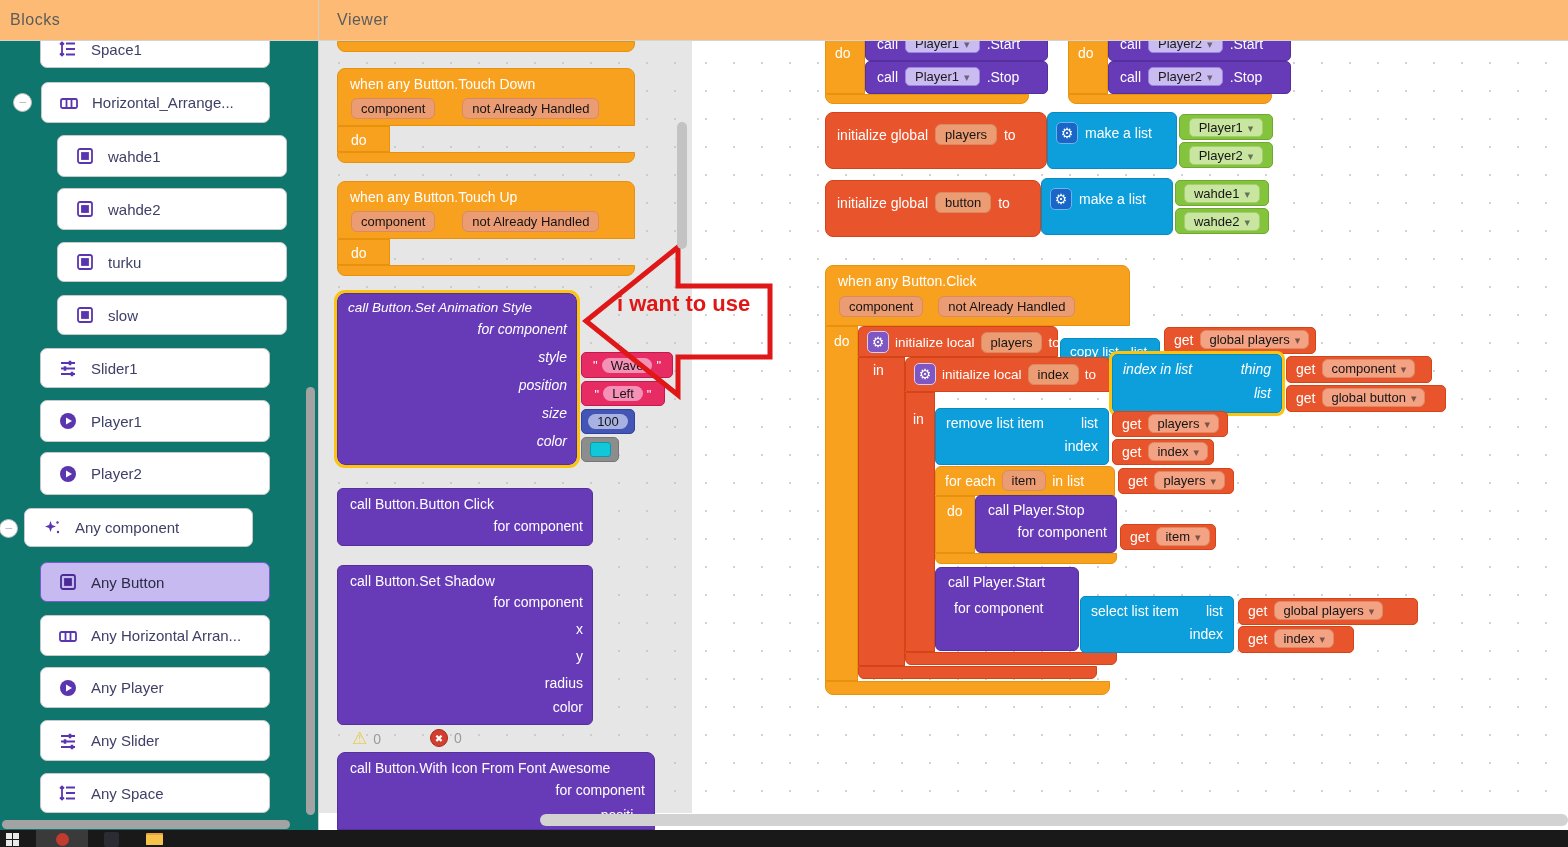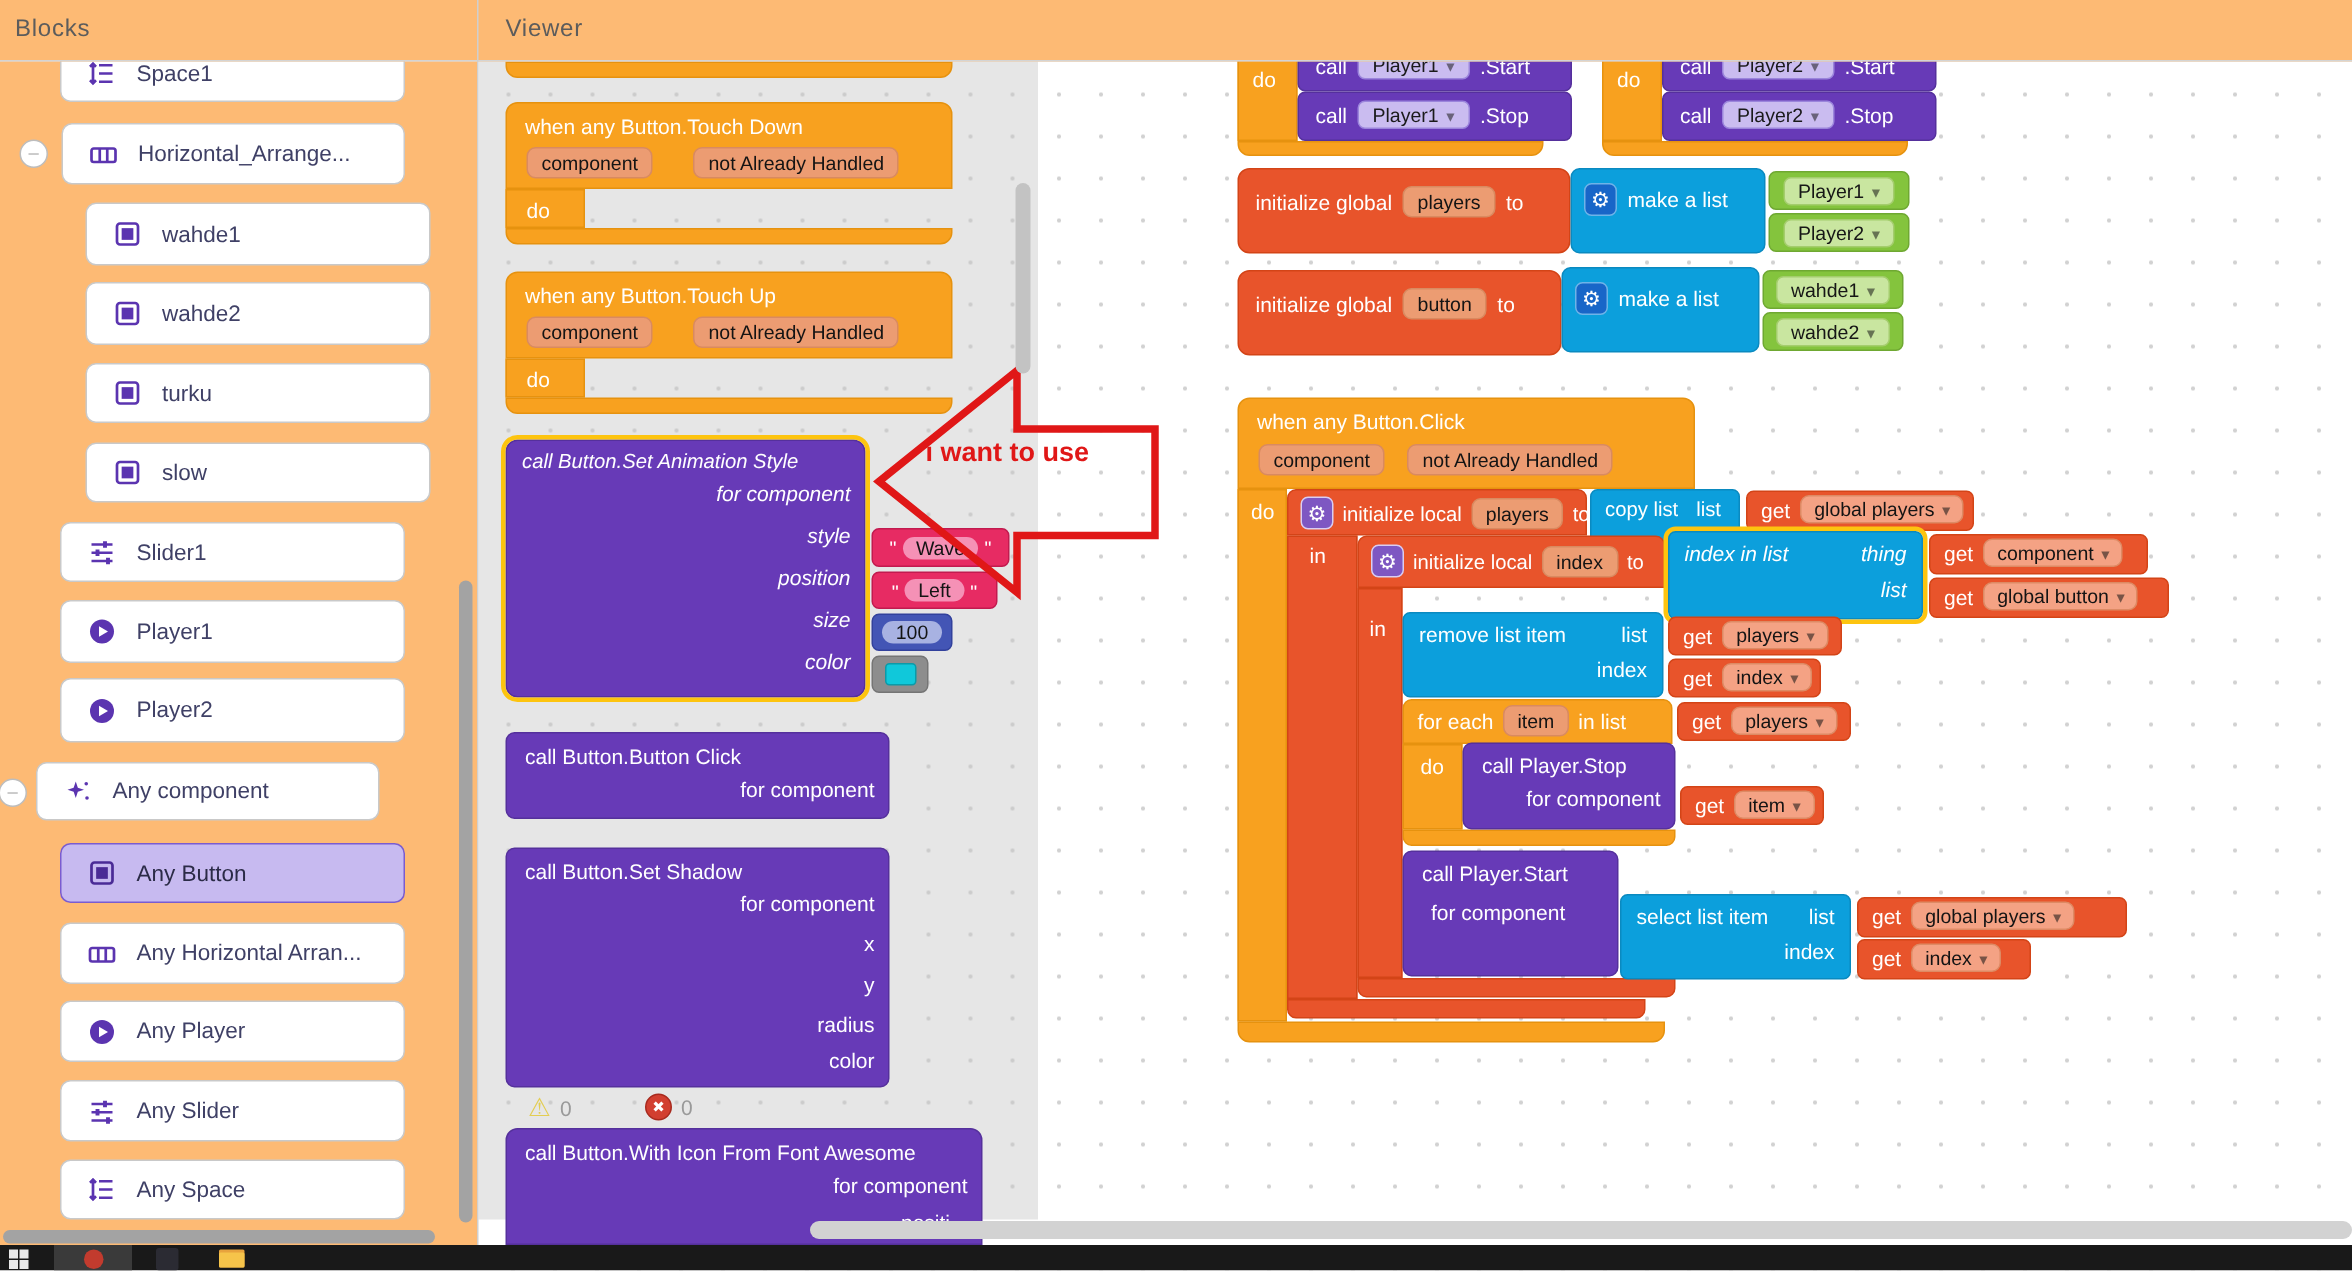--- a/index.html
+++ b/index.html
@@ -13,21 +13,21 @@
     background-image:radial-gradient(circle,#d2d2d2 1.3px,transparent 1.5px);
     background-size:28px 28px; background-position:10px 8px; z-index:1; }
   #flyout-bg { left:319px; top:41px; width:373px; height:772px; background:#e6e6e6;
     background-image:radial-gradient(circle,#cccccc 1.3px,transparent 1.5px);
     background-size:28px 28px; background-position:6px 8px; z-index:2; }
 
   
   #topbar { left:0; top:0; width:1568px; height:41px; background:#fdba74;
     border-bottom:1px solid #d4d4d4; z-index:55; }
   .paneltitle { position:absolute; top:11px; font-size:16px; color:#5c5c5c; letter-spacing:.5px; }
-  #sidebar { left:0; top:41px; width:318px; height:789px; background:#fdba74; z-index:50; }
+  #sidebar { left:0; top:41px; width:318px; height:789px; background:#0f766e; z-index:50; }
   #vsep { left:318px; top:0; width:1px; height:830px; background:#cfcfcf; z-index:57; }
 
   
   .sitem { position:absolute; background:#fff; border:1px solid #c9c9c9; border-radius:7px;
     display:flex; align-items:center; padding-left:17px; gap:13px; color:#3f4066; font-size:15px; }
   .sitem.sel { background:#c7baf0; border:1.5px solid #7a5cd0; color:#2b2b47; }
   .sicon { width:20px; height:20px; flex:0 0 20px; }
   .collapse { position:absolute; width:19px; height:19px; border:1.5px solid #bdbdbd; border-radius:50%;
     color:#bdbdbd; font-size:14px; line-height:16px; text-align:center; background:#fff; }
   .collapse::before { content:"\2212"; }
@@ -66,21 +66,21 @@
   .qt::before { content:'"'; color:#fff; font-size:13px; }
 
   
   .warnicon::before { content:"\26A0"; color:#e3cd52; font-size:17px; }
   .erricon { width:18px; height:18px; border-radius:50%; background:#d23f30; border:1px solid #a82a1e;
     color:#fff; font-size:10px; display:flex; align-items:center; justify-content:center; }
   .erricon::before { content:"\2716"; }
   .cnt { color:#9a9a9a; font-size:14px; margin-left:6px; }
 
   
-  #anno-text { position:absolute; left:617px; top:291px; color:#e01717; font-size:18px;
+  #anno-text { position:absolute; left:617px; top:291px; color:#e01717; font-size:22px;
     font-weight:bold; z-index:32; white-space:nowrap; }
 
   
   #taskbar { left:0; top:830px; width:1568px; height:17px; background:#191919; z-index:60; }
   .winlogo { position:absolute; left:6px; top:3px; width:13px; height:13px; display:grid;
     grid-template-columns:6px 6px; grid-template-rows:6px 6px; gap:1px; }
   .winlogo div { background:#e9e9e9; }
   .tktile { position:absolute; left:36px; top:0; width:52px; height:17px; background:#3a3a3a; }
   .reddot { position:absolute; left:20px; top:3px; width:13px; height:13px; border-radius:50%;
     background:#c23b2e; }
@@ -263,21 +263,21 @@
     <div class="flexrow" style="padding:4px 0 0 8px;gap:6px;font-size:13.5px;">
       <span class="gear purp"></span>
       <span>initialize local</span>
       <span class="pill">players</span>
       <span>to</span>
     </div>
   </div>
   <div class="blk vard" style="left:858px;top:357px;width:47px;height:309px;border-radius:0;padding:4px 0 0 14px;"><span>in</span></div>
   <div class="blk vard" style="left:858px;top:666px;width:239px;height:13px;border-radius:0 0 6px 6px;"></div>
 
-  <div class="blk lst" style="left:1060px;top:326px;width:100px;height:45px;border-radius:5px;">
+  <div class="blk lst" style="left:1060px;top:338px;width:100px;height:45px;border-radius:5px;">
     <div class="flexrow" style="padding:5px 0 0 9px;gap:12px;font-size:13.5px;">
       <span>copy list</span>
       <span>list</span>
     </div>
   </div>
   <div class="blk vard" style="left:1164px;top:327px;width:152px;height:27px;border-radius:5px;">
     <div class="flexrow" style="padding:2px 0 0 9px;">
       <span>get</span>
       <span class="vpill caret">global players</span>
     </div>

